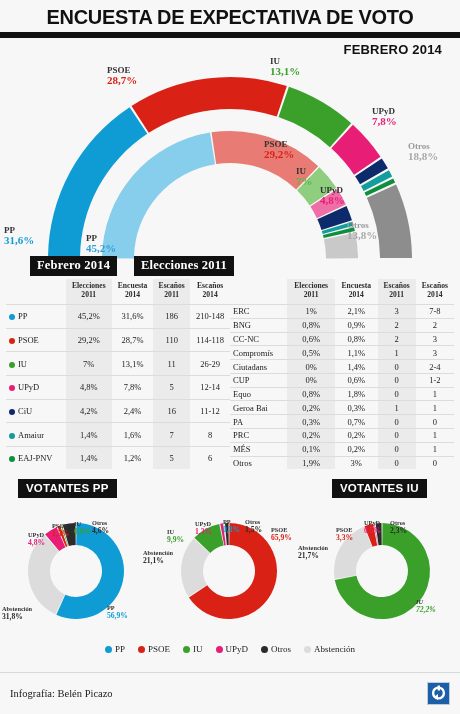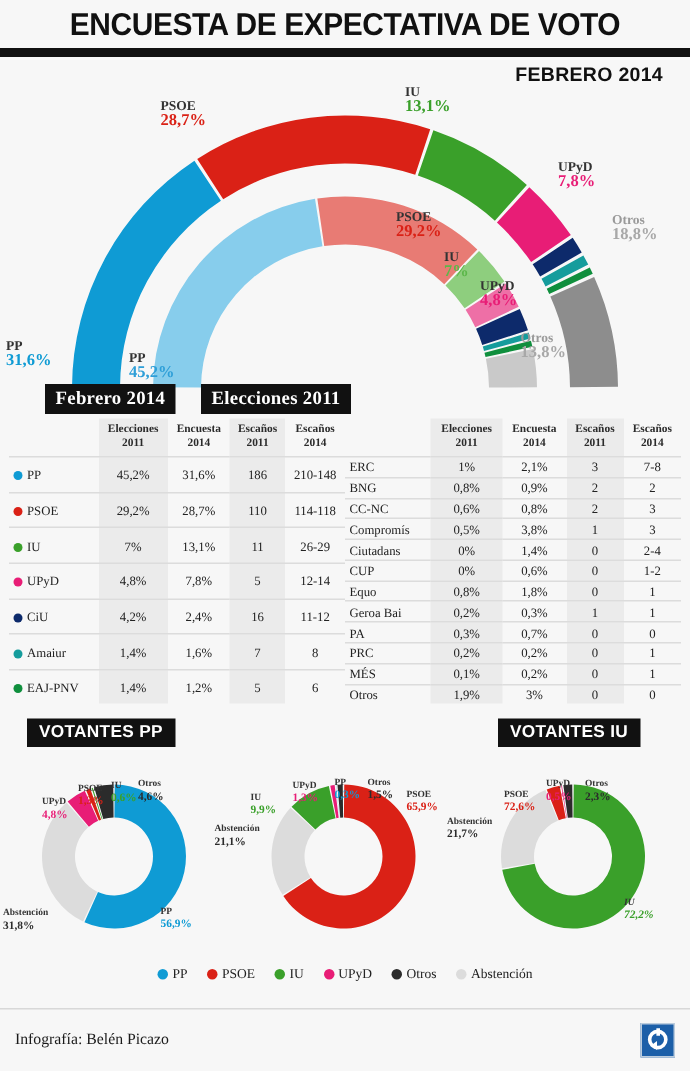--- a/index.html
+++ b/index.html
@@ -280,21 +280,21 @@
         <tr>
           <td class="party">CC-NC</td>
           <td class="shade">0,6%</td>
           <td>0,8%</td>
           <td class="shade">2</td>
           <td>3</td>
         </tr>
         <tr>
           <td class="party">Compromís</td>
           <td class="shade">0,5%</td>
-          <td>3,8%</td>
+          <td>1,1%</td>
           <td class="shade">1</td>
           <td>3</td>
         </tr>
         <tr>
           <td class="party">Ciutadans</td>
           <td class="shade">0%</td>
           <td>1,4%</td>
           <td class="shade">0</td>
           <td>2-4</td>
         </tr>
@@ -434,21 +434,21 @@
       <g id="donut-2">
           <path d="M76.50264563757979,14.002631870455417 A48,48 0 1 1 28.831477765451446,70.8955331604631 L50.450383789619536,66.81841379525085 A26,26 0 1 0 76.27226638702238,36.00142559649669 Z" fill="#3aa02a"></path>
           <path d="M28.655528611311844,69.90575922512751 A48,48 0 0 1 57.58476607635247,17.67304251883126 L66.02508162469093,37.98956469770026 A26,26 0 0 0 50.35507799779391,66.28228624694407 Z" fill="#dcdcdc"></path>
           <path d="M58.517118597188926,17.297104592037414 A48,48 0 0 1 67.10446683953691,14.831477765451446 L71.18158620474917,36.450383789619536 A26,26 0 0 0 66.53010590681066,37.78593165402026 Z" fill="#da2116"></path>
           <path d="M68.09424077487246,14.655528611311851 A48,48 0 0 1 68.59045533614697,14.575337134837035 L71.98649664041294,36.311640948036725 A26,26 0 0 0 71.71771375305592,36.35507799779392 Z" fill="#e81d76"></path>
           <path d="M69.58526757428453,14.430564351608346 A48,48 0 0 1 75.49735436242018,14.002631870455417 L75.7277336129776,36.00142559649669 A26,26 0 0 0 72.52535326940412,36.233222357121186 Z" fill="#2b2b2b"></path>
         </g>
     </svg>
     <div class="mini-lbl" style="left:30px; top:50px;">
       <span class="nm">PSOE</span>
-      <span class="pc" style="color:#da2116">72,6%</span>
+      <span class="pc" style="color:#da2116">3,3%</span>
     </div>
     <div class="mini-lbl" style="left:58px; top:43px;">
       <span class="nm">UPyD</span>
       <span class="pc" style="color:#e81d76">0,5%</span>
     </div>
     <div class="mini-lbl" style="left:84px; top:43px;">
       <span class="nm">Otros</span>
       <span class="pc" style="color:#2b2b2b">2,3%</span>
     </div>
     <div class="mini-lbl" style="left:110px; top:122px;font-style:italic;">

